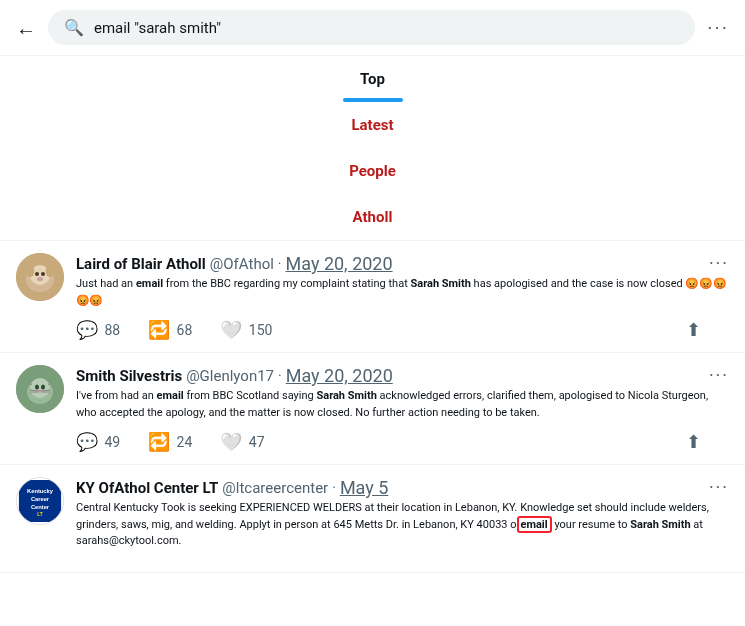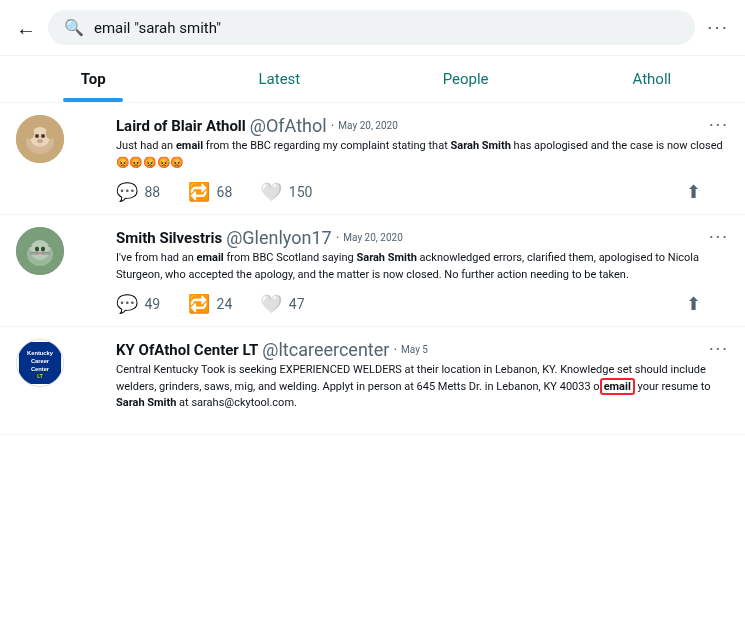--- a/index.html
+++ b/index.html
@@ -48,28 +48,29 @@
       font-size: 20px;
       color: #536471;
       cursor: pointer;
       letter-spacing: 2px;
     }
 
     
     .tabs {
       display: flex;
       border-bottom: 1px solid #eff3f4;
+      flex-direction: column;
     }
     .tab {
       flex: 1;
       text-align: center;
       padding: 14px 0;
       font-size: 15px;
-      font-weight: 400;
-      color: #0f766e;
+      font-weight: 700;
+      color: #b91c1c;
       cursor: pointer;
       position: relative;
     }
     .tab.active {
       color: #0f1419;
       font-weight: 700;
     }
     .tab.active::after {
       content: '';
       position: absolute;
@@ -96,50 +97,50 @@
       background: #ccc;
       flex-shrink: 0;
       overflow: hidden;
       display: flex;
       align-items: center;
       justify-content: center;
     }
     .tweet-body {
       flex: 1;
       min-width: 0;
-      margin-left: 40px;
     }
     .tweet-header {
       display: flex;
       align-items: center;
       justify-content: space-between;
       margin-bottom: 2px;
     }
     .tweet-meta {
       display: flex;
       align-items: center;
       gap: 4px;
       flex-wrap: wrap;
     }
     .tweet-name {
       font-weight: 700;
       font-size: 15px;
       color: #0f1419;
     }
     .tweet-handle {
       color: #536471;
+      font-size: 15px;
+    }
+    .tweet-dot {
+      color: #536471;
+      font-size: 14px;
+    }
+    .tweet-date {
+      color: #536471;
       font-size: 18px;
-    }
-    .tweet-dot {
-      color: #536471;
-      font-size: 14px;
-    }
-    .tweet-date {
-      color: #536471;
-      font-size: 10px;
+      text-decoration: underline;
     }
     .tweet-more {
       color: #536471;
       font-size: 18px;
       cursor: pointer;
       letter-spacing: 2px;
     }
     .tweet-text {
       font-size: 11px;
       line-height: 1.5;

